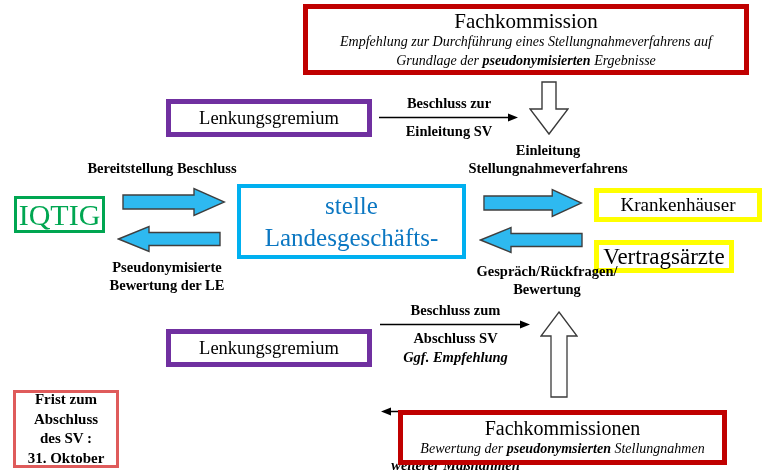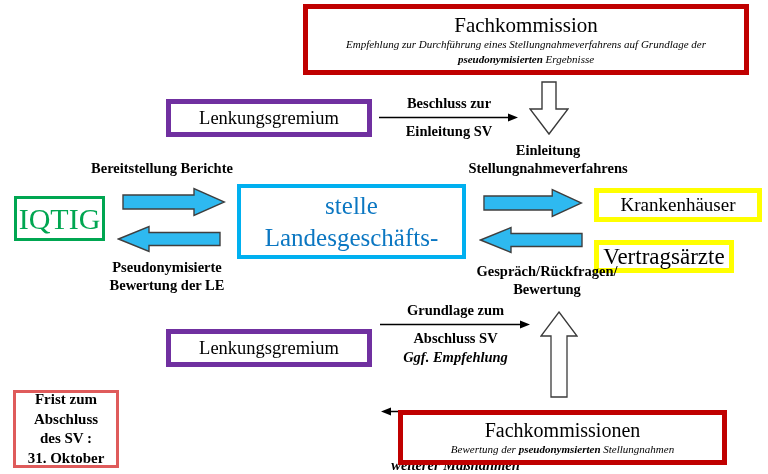--- a/index.html
+++ b/index.html
@@ -15,30 +15,30 @@
   }
   .abs { position: absolute; box-sizing: border-box; }
   .box {
     position: absolute; box-sizing: border-box;
     background: #fff;
     display: flex; flex-direction: column;
     align-items: center; justify-content: center;
     text-align: center;
   }
   .box-title { font-size: 20px; line-height: 1.15; }
-  .box-sub { font-size: 11px; font-style: italic; line-height: 1.3; padding: 0 6px; }
+  .box-sub { font-size: 14px; font-style: italic; line-height: 1.3; padding: 0 6px; }
   .box-sub b { font-style: italic; }
 
   #fachkommission-top   { left:303px; top:4px;  width:446px; height:71px; border:5px solid var(--red-dark,#C00000); }
   #fachkommission-top .box-title { font-size:21px; }
 
   #lenkungsgremium-top    { left:166px; top:99px;  width:206px; height:38px; border:5px solid var(--purple,#7030A0); font-size:18.5px; }
   #lenkungsgremium-bottom { left:166px; top:329px; width:206px; height:38px; border:5px solid var(--purple,#7030A0); font-size:18.5px; }
 
-  #iqtig { left:14px; top:196px; width:91px; height:45px; border:3px solid var(--green,#00A651);
+  #iqtig { left:14px; top:196px; width:91px; height:37px; border:3px solid var(--green,#00A651);
            color:var(--green,#00A651); font-size:30px; }
 
   #lgs { left:237px; top:184px; width:229px; height:75px; border:4px solid var(--blue-border,#00B0F0);
          color:var(--blue-text,#0B77C2); font-size:25px; line-height:1.25; }
 
   #krankenhaeuser { left:594px; top:188px; width:168px; height:34px; border:5px solid var(--yellow,#FFFF00); font-size:19px; }
   #vertragsaerzte { left:594px; top:240px; width:140px; height:33px; border:5px solid var(--yellow,#FFFF00); font-size:23px; }
 
   #frist { left:13px; top:390px; width:106px; height:78px; border:3px solid var(--red-light,#DF5B5B);
            font-size:15px; font-weight:bold; line-height:1.3; }
@@ -88,21 +88,21 @@
       <polygon points="129,1.5 139,5.5 129,9.5" fill="#000"></polygon>
     </svg>
     <div class="thin-lbl">Einleitung SV</div>
   </div>
 
   <div class="lbl" id="einleitung-sv">
     <div>Einleitung</div>
     <div>Stellungnahmeverfahrens</div>
   </div>
 
-  <div class="lbl" id="bereitstellung">Bereitstellung Berichte</div>
+  <div class="lbl" id="bereitstellung">Bereitstellung Beschluss</div>
 
   <div class="box" id="iqtig">
     <div>IQTIG</div>
   </div>
 
   <svg class="abs" style="left:122px; top:187px;" width="104" height="30" viewBox="0 0 104 30" preserveAspectRatio="none">
     <polygon points="1,8 72,8 72,1.5 102.5,15 72,28.5 72,22 1,22" fill="var(--blue-arrow,#2EB9F0)" stroke="#3f3f3f" stroke-width="1.4"></polygon>
   </svg>
 
   <svg class="abs" style="left:117px; top:225px;" width="104" height="28" viewBox="0 0 104 28" preserveAspectRatio="none">
@@ -134,21 +134,21 @@
   <div class="box" id="vertragsaerzte">
     <div>Vertragsärzte</div>
   </div>
 
   <div class="lbl" id="gespraech">
     <div>Gespräch/Rückfragen/</div>
     <div>Bewertung</div>
   </div>
 
   <div class="arrow-group" id="beschluss-zum">
-    <div class="thin-lbl">Grundlage zum</div>
+    <div class="thin-lbl">Beschluss zum</div>
     <svg width="151" height="11" viewBox="0 0 151 11">
       <line x1="0" y1="5.5" x2="141" y2="5.5" stroke="#000" stroke-width="1.6"></line>
       <polygon points="140,1.5 150,5.5 140,9.5" fill="#000"></polygon>
     </svg>
     <div class="thin-lbl">Abschluss SV</div>
   </div>
 
   <svg class="abs" style="left:540px; top:311px;" width="38" height="87" viewBox="0 0 38 87">
     <polygon points="19,1 37,25 27,25 27,86 11,86 11,25 1,25" fill="#ffffff" stroke="#3a3a3a" stroke-width="1.3"></polygon>
   </svg>

